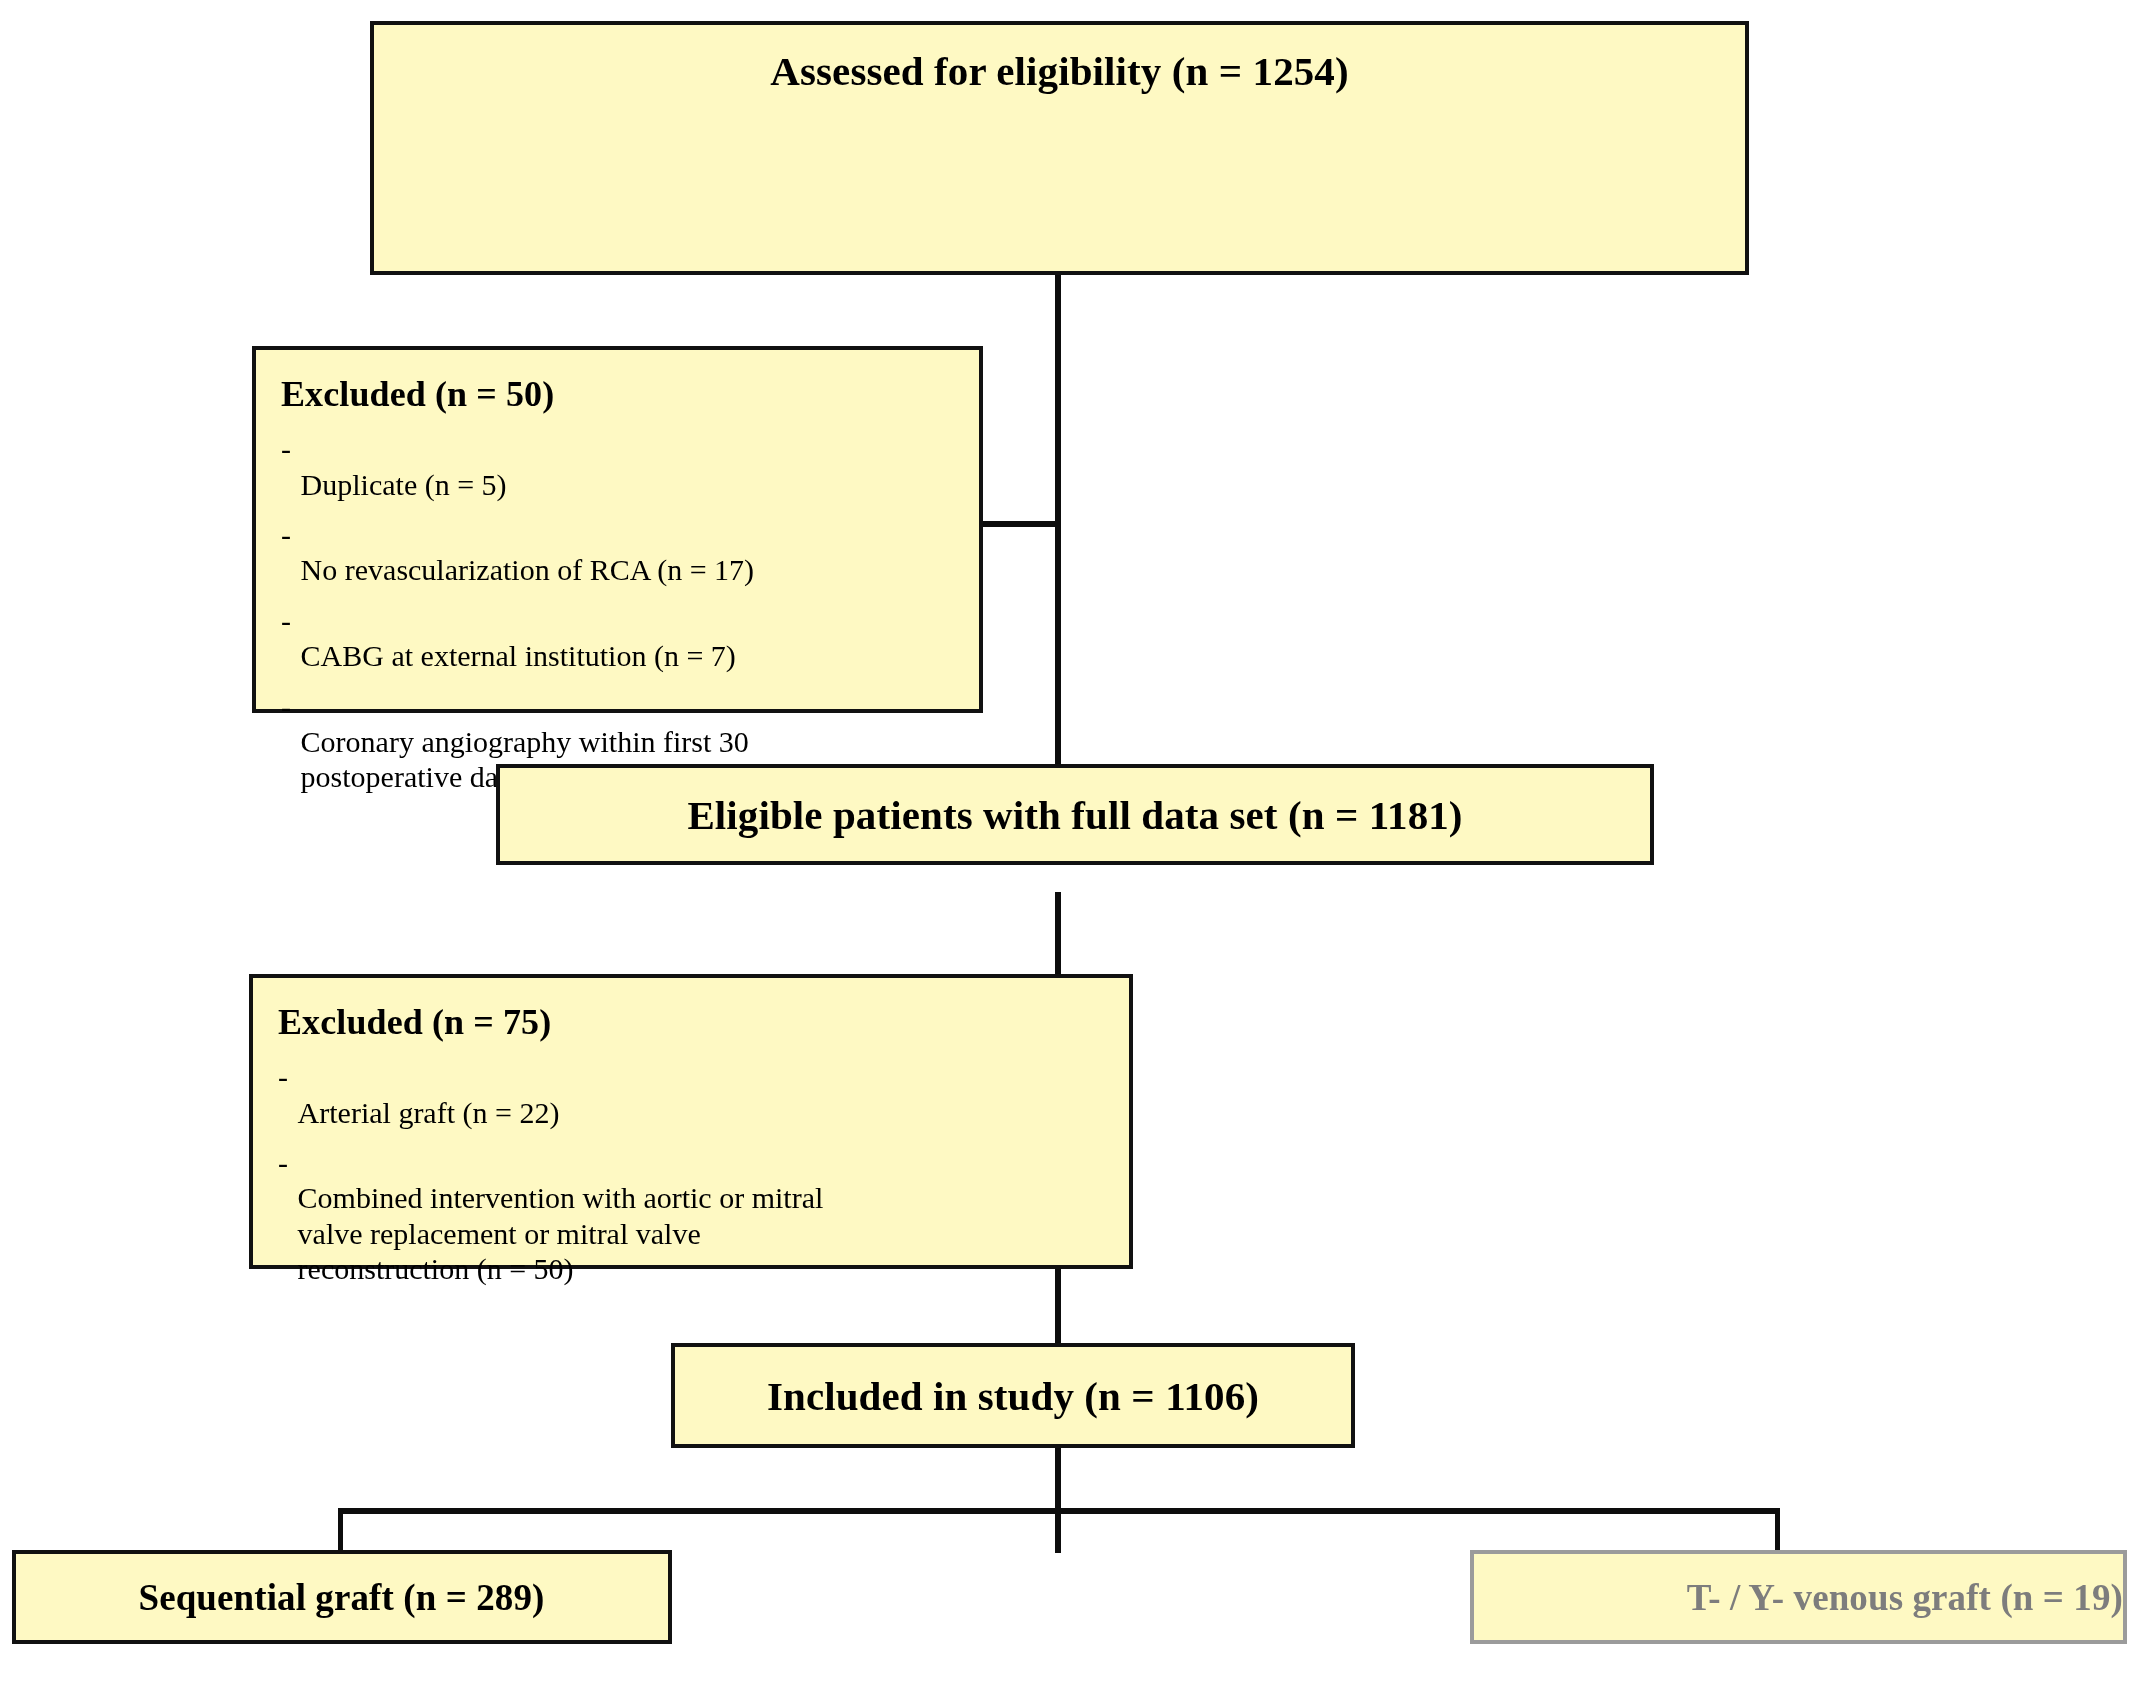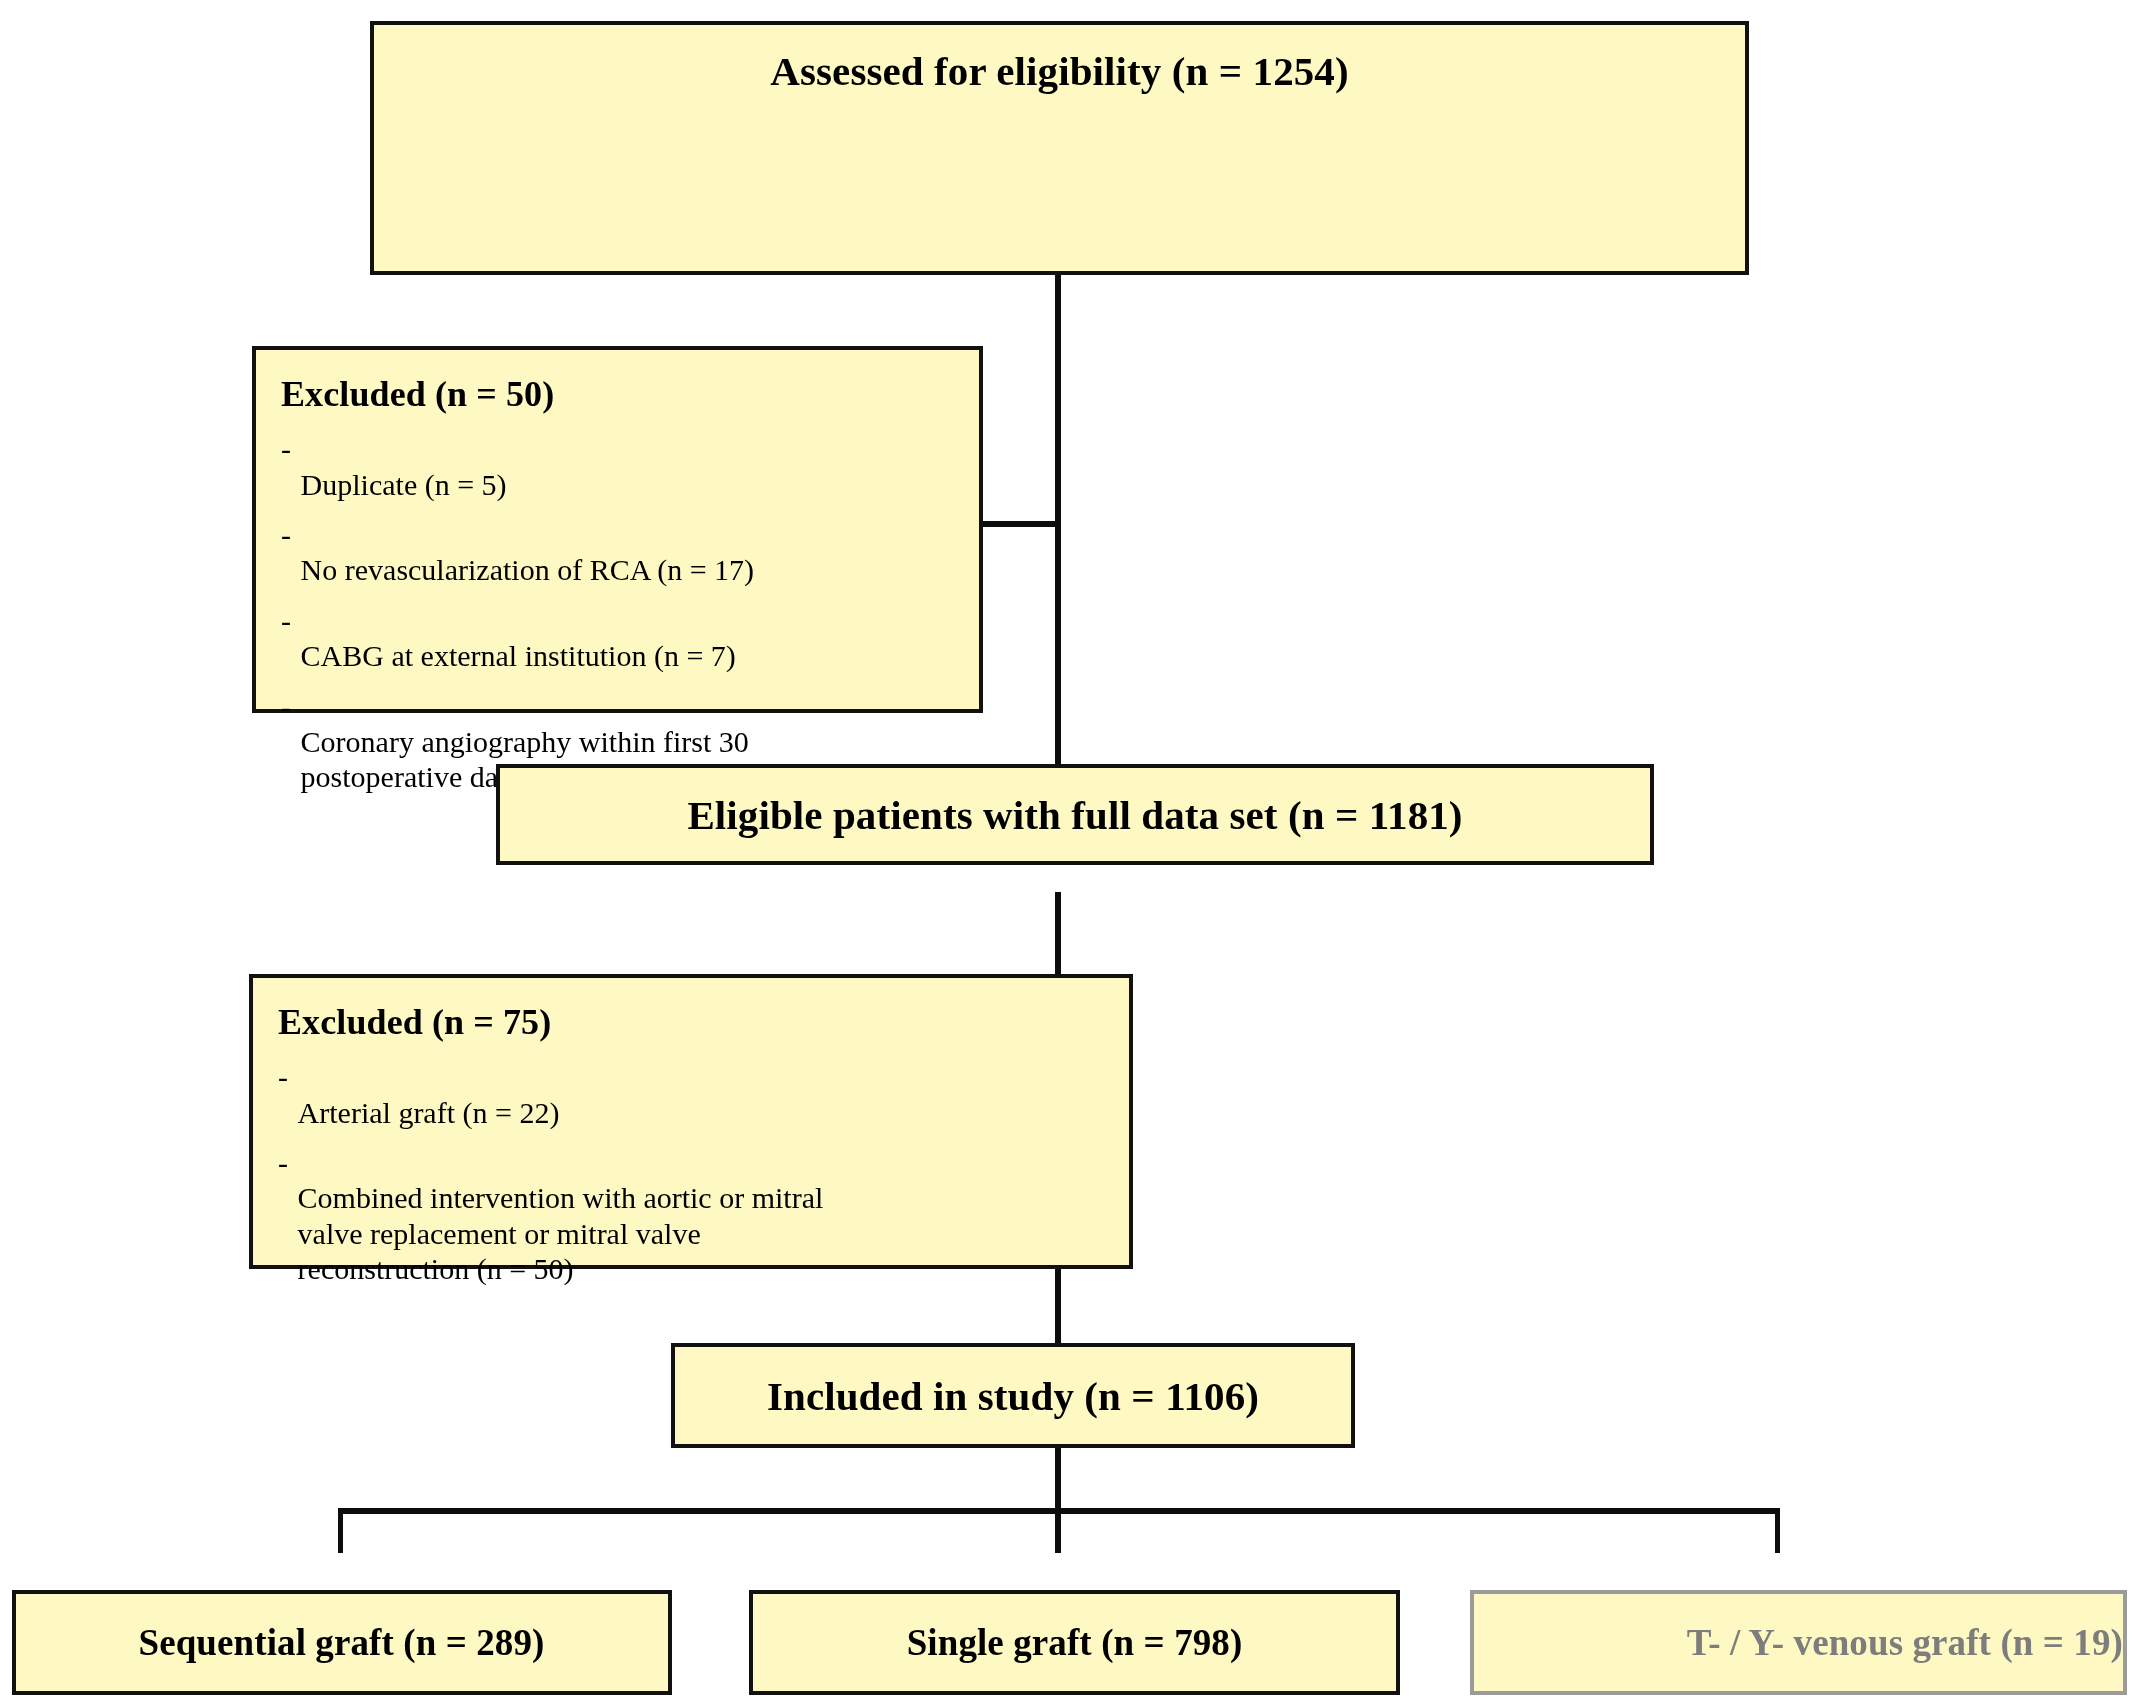--- a/index.html
+++ b/index.html
@@ -98,21 +98,21 @@
     width: 1158px; height: 101px;
   }
   #box-eligible .node-title { font-size: 41px; }
 
   #box-included {
     left: 671px; top: 1343px;
     width: 684px; height: 105px;
   }
   #box-included .node-title { font-size: 41px; }
 
-  .leaf { height: 105px; top: 1550px; margin-top: 40px; }
+  .leaf { height: 94px; top: 1550px; }
   .leaf .node-title { font-size: 37px; }
 
   #box-sequential { left: 11.5px;   width: 660px; }
   #box-single     { left: 749px; width: 651px; }
   #box-ty         { left: 1470px; width: 657px; }
 </style>
 </head>
 <body>
 
 <div id="canvas">
@@ -177,22 +177,19 @@
   </div>
 
   <div class="node" id="box-included">
     <div class="node-title">Included in study (n = 1106)</div>
   </div>
 
   <div class="node leaf" id="box-sequential">
     <div class="node-title">Sequential graft  (n = 289)</div>
   </div>
 
-  <div class="node leaf" id="box-single">
-    <div class="node-title">Single graft (n = 798)</div>
-  </div>
 
   <div class="node leaf muted" id="box-ty">
     <div class="node-title">T- / Y- venous graft (n = 19)</div>
   </div>
 
 </div>
 
 
 </body></html>

